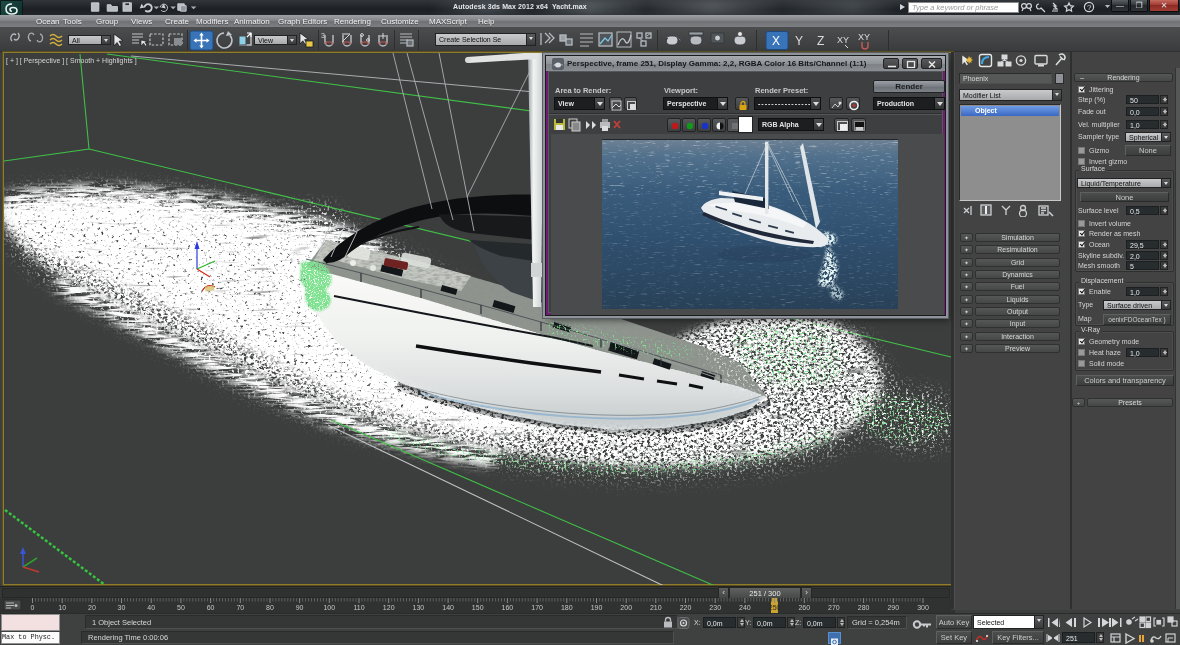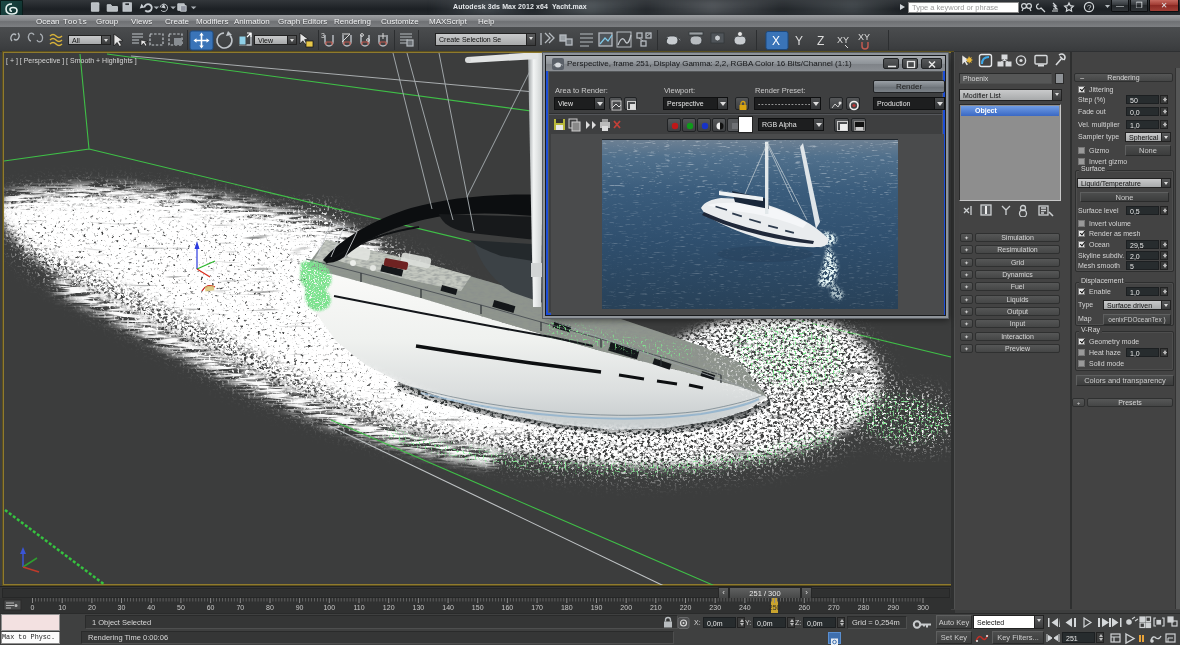--- a/index.html
+++ b/index.html
@@ -6,21 +6,21 @@
 .abs{position:absolute;}
 
 #titlebar{left:0;top:0;width:1180px;height:15px;background:linear-gradient(#33373b,#1c2024 60%,#24282c);overflow:hidden;}
 #titlebar .blur1{position:absolute;left:430px;top:0;width:470px;height:15px;background:linear-gradient(90deg,rgba(120,130,140,0) 0,rgba(130,140,150,.35) 12%,rgba(80,90,100,.1) 22%,rgba(150,160,165,.4) 34%,rgba(90,95,100,.15) 46%,rgba(170,175,180,.35) 60%,rgba(90,95,100,.1) 75%,rgba(140,150,155,.3) 90%,rgba(90,95,100,0) 100%);filter:blur(3px);}
 #logo{position:absolute;left:0;top:0;width:23px;height:18px;background:linear-gradient(135deg,#1d4a46,#0e2e2c);border:1px solid #0a1c1a;border-radius:0 0 3px 0;z-index:5;}
 #logo svg{position:absolute;left:2px;top:1px;}
 .qat{position:absolute;top:1px;height:13px;color:#c8cdd2;}
 #titletext{position:absolute;left:453px;top:3px;color:#e4e7ea;font-size:7px;font-weight:bold;letter-spacing:.1px;white-space:nowrap;}
 #fname{position:absolute;left:552px;top:3px;color:#e4e7ea;font-size:7px;font-weight:bold;}
 #searchwrap{position:absolute;left:900px;top:2px;width:119px;height:11px;}
-#searchbox{position:absolute;left:8px;top:0;width:111px;height:11px;background:#fff;border:1px solid #888;color:#9a9a9a;font-size:7.5px;line-height:10px;padding-left:3px;}
+#searchbox{position:absolute;left:8px;top:0;width:111px;height:11px;background:#fff;border:1px solid #888;color:#9a9a9a;font-style:italic;font-size:7.5px;line-height:10px;padding-left:3px;}
 .tbico{position:absolute;top:1px;color:#cfd4d8;font-size:9px;}
 .winbtn{position:absolute;top:0;height:12px;border:1px solid #0c0e10;border-top:none;background:linear-gradient(#5a5f64,#34383c 45%,#24282b 50%,#303438);border-radius:0 0 2px 2px;color:#dfe3e6;text-align:center;line-height:11px;font-size:8px;}
 
 #menubar{left:0;top:15px;width:1180px;height:13px;background:linear-gradient(#9fa1a4,#828487 45%,#6f7174 55%,#7d7f82);border-bottom:1px solid #4a4c4e;}
 #menubar span{position:absolute;top:2px;color:#f2f3f4;font-size:8px;text-shadow:0 1px 1px rgba(0,0,0,.4);}
 
 #toolbar{left:0;top:28px;width:1180px;height:24px;background:linear-gradient(#4a4c4e,#3f4143 70%,#393b3d);border-bottom:1px solid #2e3032;}
 
 #viewport{left:3px;top:52px;width:950px;height:533px;background:#3c3d3d;border:1px solid #8f7a2e;outline:1px solid #5a4f1e;}
 #vplabel{position:absolute;left:2px;top:4px;color:#d6d6d6;font-size:7px;letter-spacing:0px;}
@@ -42,21 +42,21 @@
 .spin:after{content:"";position:absolute;left:2px;bottom:1px;border-left:2px solid transparent;border-right:2px solid transparent;border-top:3px solid #bbb;}
 .cb{position:absolute;width:7px;height:7px;background:#e9e9e9;border:1px solid #777;}
 .cb.dis{background:#9a9a9a;}
 .cb.chk:before{content:"";position:absolute;left:1px;top:0px;width:4px;height:2px;border-left:1.5px solid #111;border-bottom:1.5px solid #111;transform:rotate(-50deg);}
 .combo{position:absolute;height:10px;background:linear-gradient(#c9cacb,#a8aaab);border:1px solid #222;color:#111;font-size:7px;line-height:9px;padding-left:3px;}
 .combo .arr{position:absolute;right:0;top:0;width:9px;height:8px;background:linear-gradient(#5a5b5c,#3a3b3c);border-left:1px solid #222;}
 .combo .arr:before{content:"";position:absolute;left:2px;top:3px;border-left:2.5px solid transparent;border-right:2.5px solid transparent;border-top:3px solid #ddd;}
 .groupbox{position:absolute;border:1px solid #2e2f2f;box-shadow:inset 0 0 0 1px rgba(255,255,255,.06);border-radius:2px;}
 .grouplbl{position:absolute;color:#d8d8d8;font-size:7px;background:#414141;padding:0 2px;}
 
-#renderwin{left:545px;top:55px;width:401px;height:261px;background:#1d4ed8;border:1px solid #191b1d;box-shadow:0 0 0 2px #8f949a, 0 0 0 3px #5a5e62, 3px 4px 7px rgba(0,0,0,.55);}
+#renderwin{left:545px;top:55px;width:401px;height:261px;background:#701a75;border:1px solid #191b1d;box-shadow:0 0 0 2px #8f949a, 0 0 0 3px #5a5e62, 3px 4px 7px rgba(0,0,0,.55);font-weight:bold;}
 #rwtitle{position:absolute;left:0;top:0;width:100%;height:15px;background:linear-gradient(#a9adb2,#8f9499 50%,#7e8287 51%,#8a8e93);color:#17181a;font-size:8px;line-height:15px;}
 #rwbody{position:absolute;left:2px;top:15px;right:2px;bottom:2px;background:#3e3f40;border:1px solid #55585a;}
 .rwlbl{position:absolute;color:#c9c9c9;font-size:7.5px;}
 .rwcombo{position:absolute;height:13px;background:#1d1e1f;border:1px solid #0f1011;color:#e3e3e3;font-size:7px;line-height:12px;padding-left:3px;}
 .rwcombo .arr{position:absolute;right:0;top:0;width:10px;height:11px;background:linear-gradient(#4c4e50,#323436);border-left:1px solid #111;}
 .rwcombo .arr:before{content:"";position:absolute;left:2px;top:4px;border-left:3px solid transparent;border-right:3px solid transparent;border-top:4px solid #ddd;}
 .rwbtn{position:absolute;background:linear-gradient(#56585a,#3d3f41);border:1px solid #212325;border-radius:2px;}
 </style></head>
 <body>
 <div id="root">
@@ -102,21 +102,21 @@
     <div class="winbtn" style="left:1130px;width:18px;">❐</div>
     <div class="winbtn" style="left:1149px;width:30px;background:linear-gradient(#c66a60,#a03a32 45%,#8c2a24 50%,#a13f36);">✕</div>
     <div id="logo">
         <svg width="18" height="15" viewBox="0 0 18 15">
           <path d="M9,2 c-4,0 -6,2 -6,5 c0,3 2,5 6,5 c3,0 5,-1.5 5,-3.5 c0,-2 -1.8,-3 -4,-3 c-1.8,0 -3,.8 -3,2 c0,1 .8,1.7 2,1.7" fill="none" stroke="#e8f4f2" stroke-width="1.6"></path>
         </svg>
       </div>
   </div>
   <div id="menubar" class="abs">
     <span style="left:36px;">Ocean</span>
-      <span style="left:63px;font-family:Liberation Mono, monospace;">Tools</span>
+      <span style="left:63px;">Tools</span>
       <span style="left:96px;">Group</span>
     <span style="left:131px;">Views</span>
       <span style="left:165px;">Create</span>
       <span style="left:196px;">Modifiers</span>
     <span style="left:234px;">Animation</span>
       <span style="left:278px;">Graph Editors</span>
       <span style="left:334px;">Rendering</span>
     <span style="left:381px;">Customize</span>
       <span style="left:429px;">MAXScript</span>
       <span style="left:478px;">Help</span>

